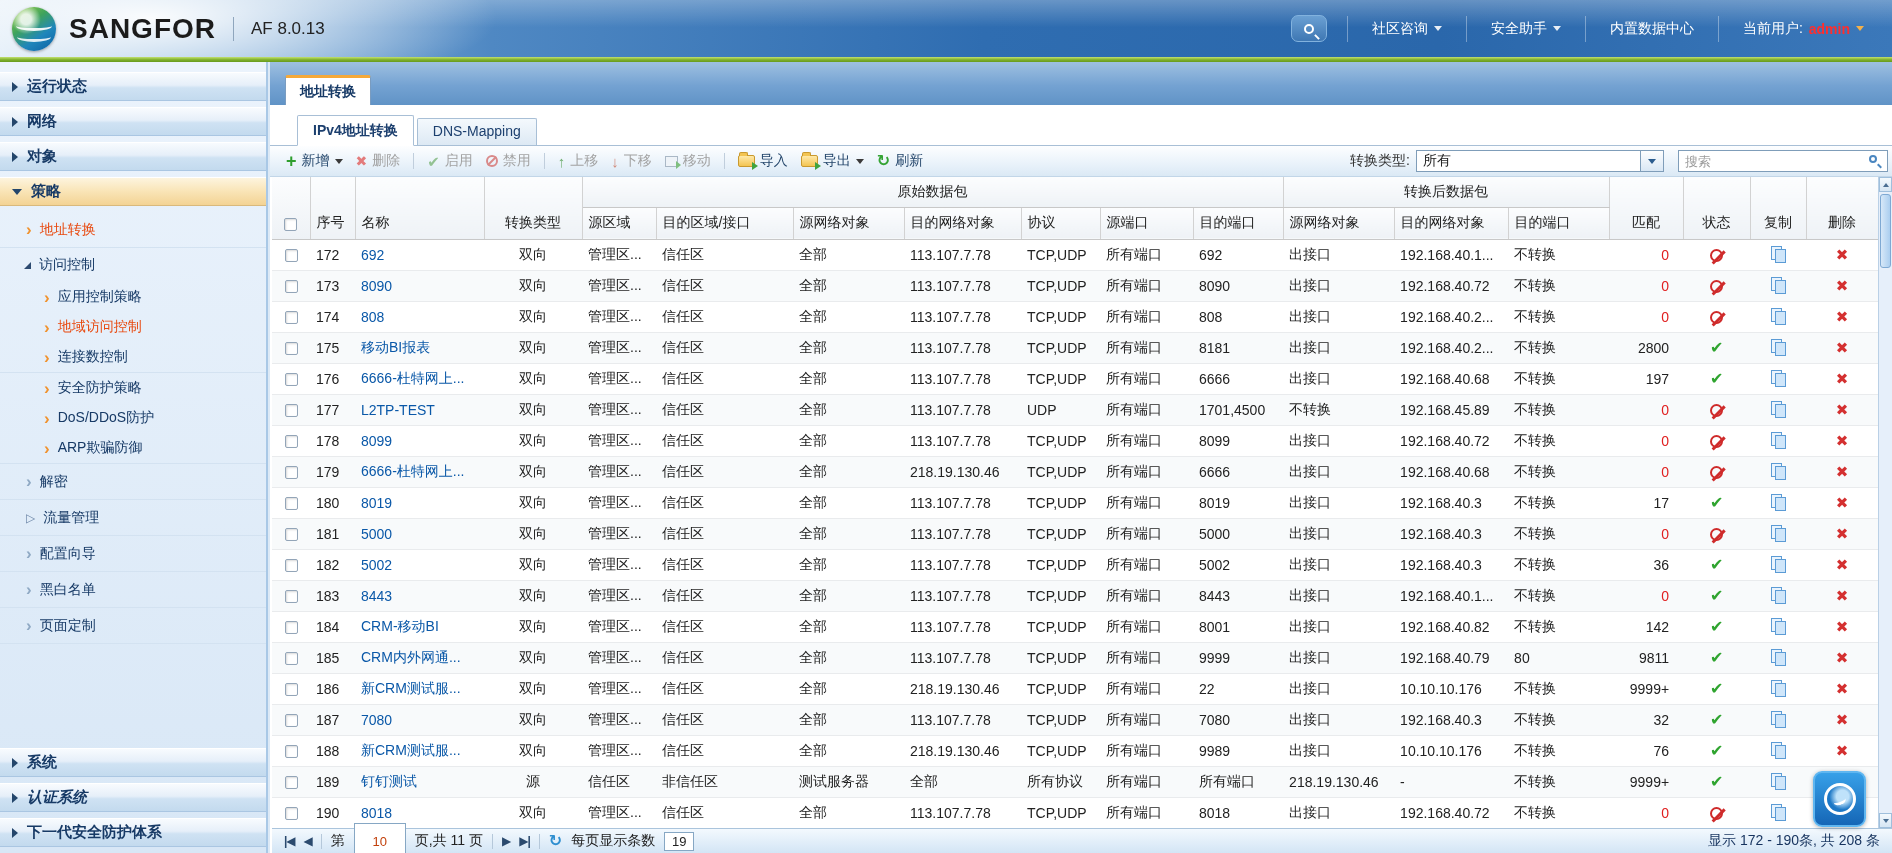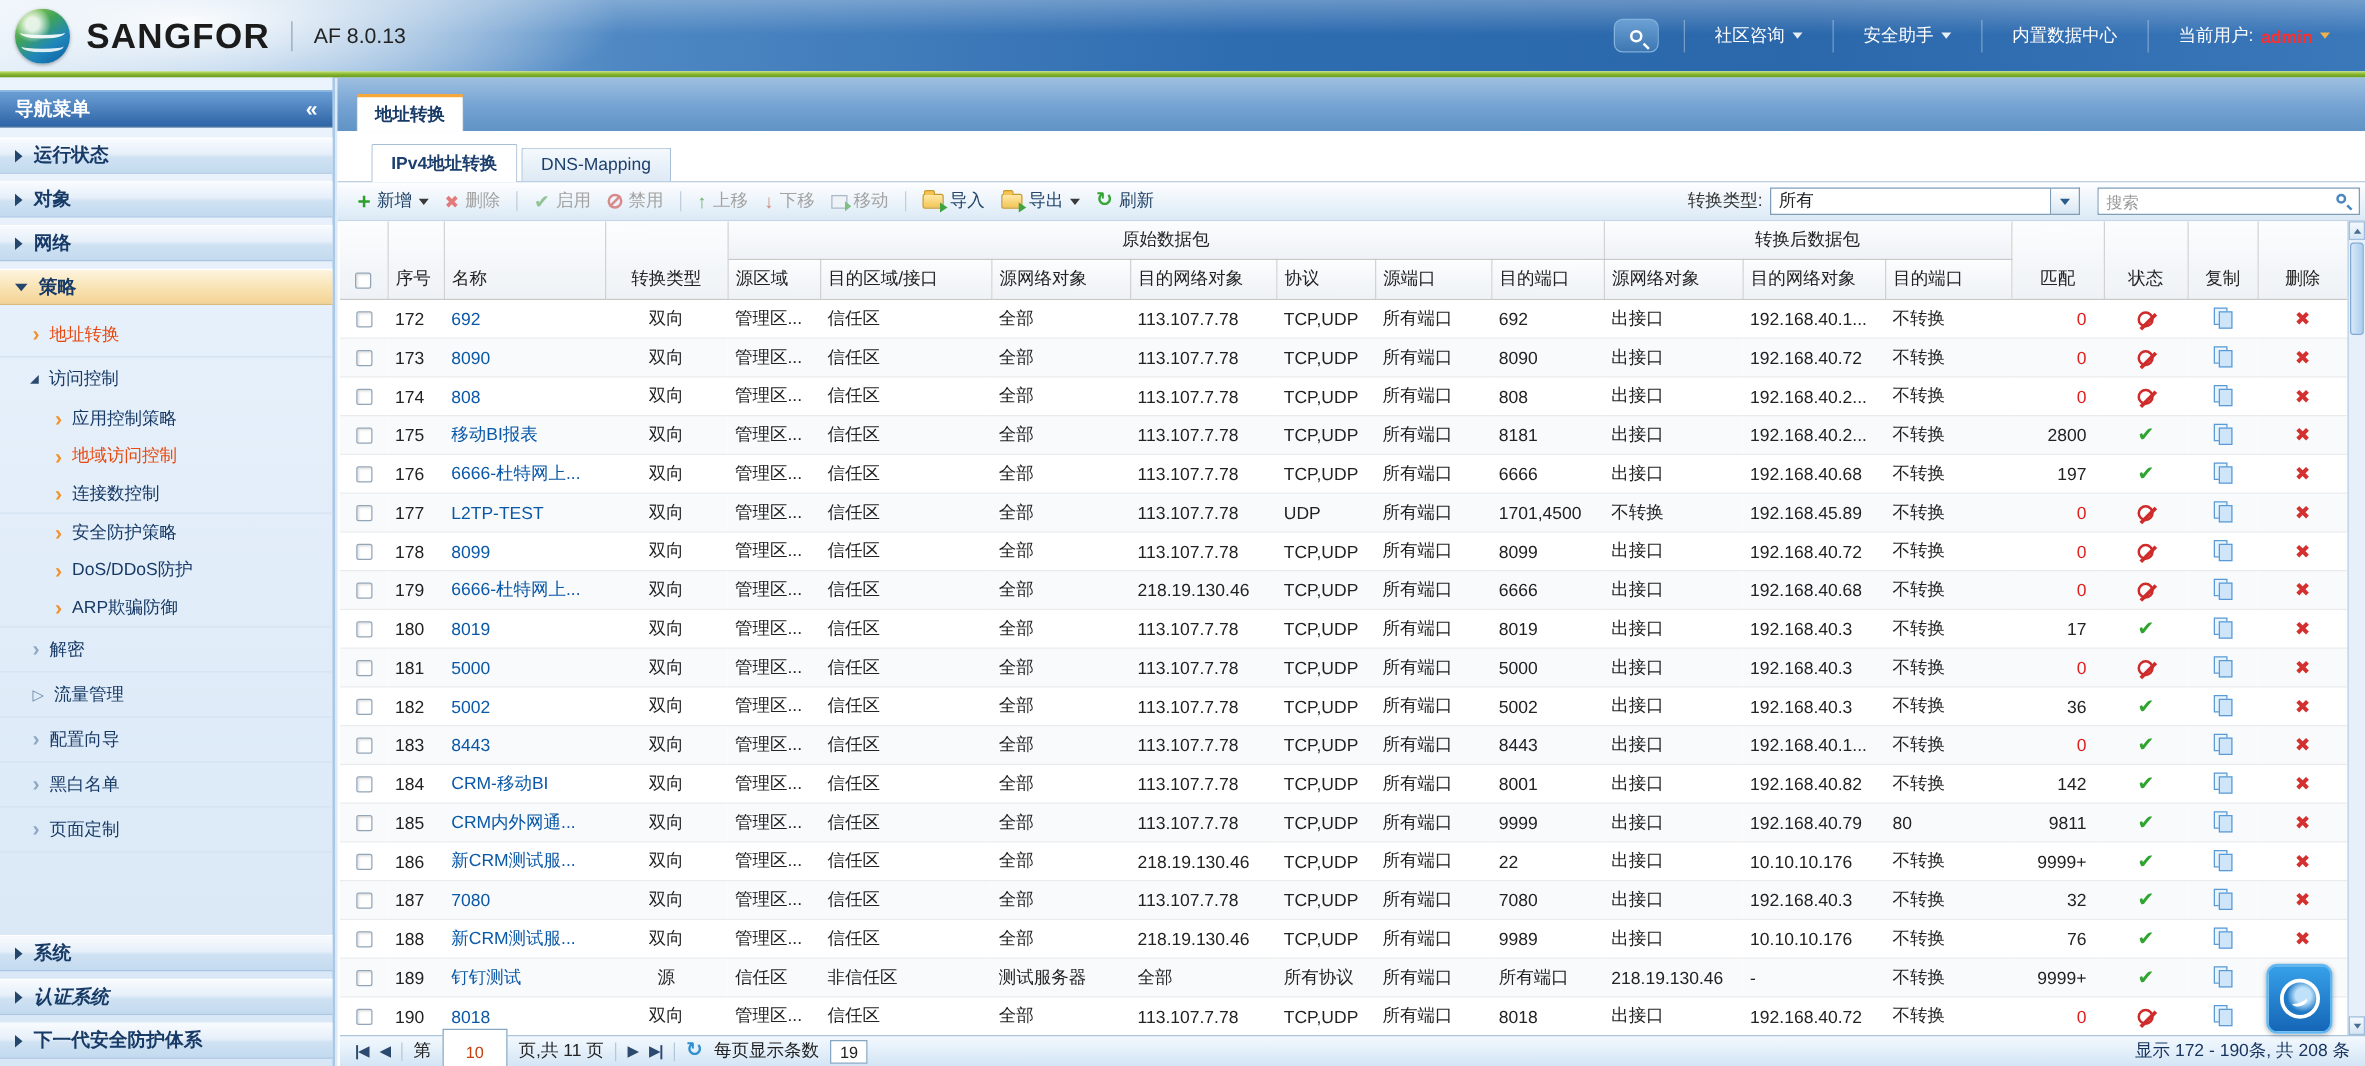--- a/index.html
+++ b/index.html
@@ -207,35 +207,31 @@
     <span class="top-item">
       <span>当前用户:</span>
       <span class="user-name">admin</span>
       <span class="caret-o"></span>
     </span>
   </div>
 </div>
 <div id="greenline"></div>
 
 <div id="sidebar">
-  <div class="nav-title">
-    <span>导航菜单</span>
-    <span class="collapse-btn">«</span>
-  </div>
   <div class="side-sec">
     <span class="tri-r"></span>
     <span>运行状态</span>
   </div>
   <div class="side-sec">
     <span class="tri-r"></span>
-    <span>对象</span>
+    <span>网络</span>
   </div>
   <div class="side-sec">
     <span class="tri-r"></span>
-    <span>网络</span>
+    <span>对象</span>
   </div>
   <div class="side-sec active">
     <span class="tri-d"></span>
     <span>策略</span>
   </div>
   <div class="side-sub">
     <div class="mi mi-lg">
       <span class="chev">›</span>
       <span class="mi-red">地址转换</span>
     </div>

